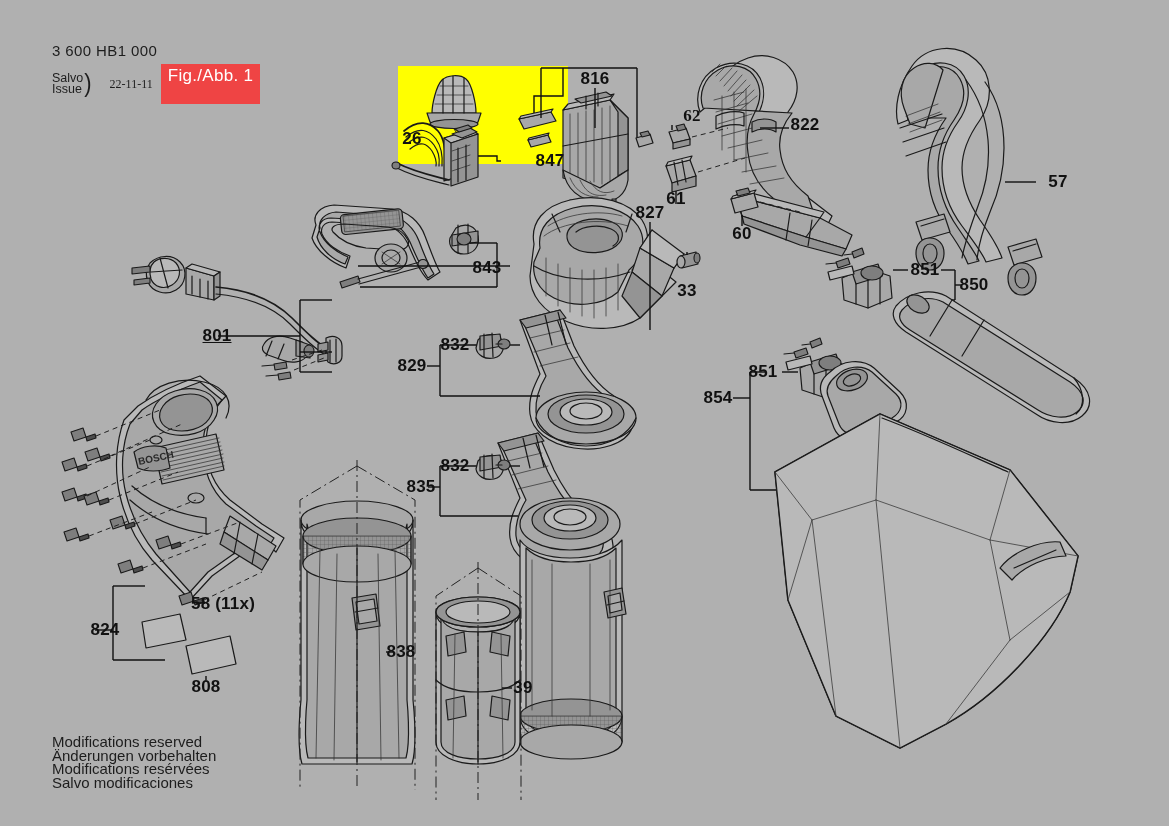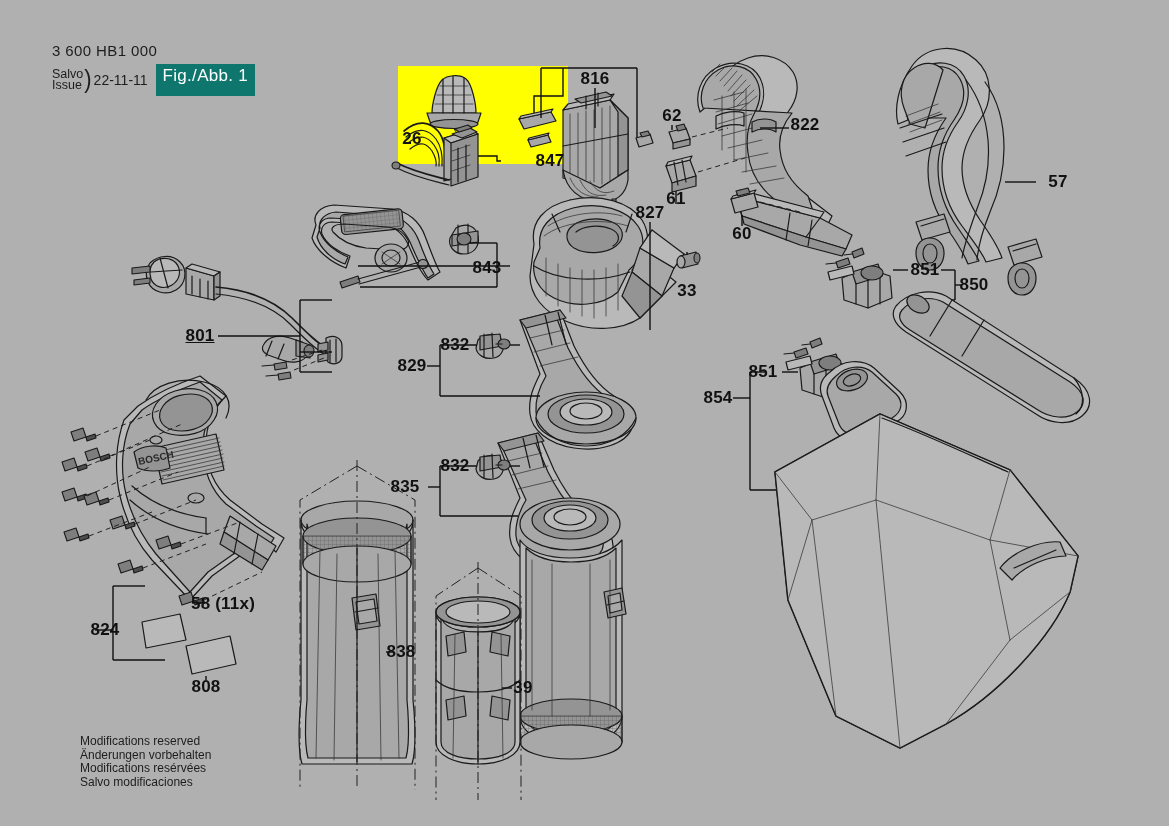--- a/index.html
+++ b/index.html
@@ -14,27 +14,27 @@
   svg#art{position:absolute;left:0;top:0;width:1169px;height:826px;}
 
   
   .hdr{position:absolute;left:52px;top:42px;color:#1d1d1d;}
   .hdr-code{font-size:15px;letter-spacing:.4px;white-space:nowrap;}
   .hdr-row{display:flex;align-items:center;margin-top:5px;}
   .hdr-issue{font-size:12.5px;line-height:11.5px;position:relative;}
   .hdr-issue span{display:block;}
   .brace{font-size:22px;line-height:22px;margin:0 2px 0 1px;
          transform:scaleY(1.15);color:#1d1d1d;}
-  .hdr-date{font-size:14px;margin:0 8px 0 0;white-space:nowrap;}
-  .fig-badge{background:#0f766e;color:#fff;font-size:17px;
-             padding:2px 7px 10px 7px;white-space:nowrap;letter-spacing:.3px;}
+  .hdr-date{font-size:12px;margin:0 8px 0 16px;white-space:nowrap;font-family:Liberation Serif, serif;}
+  .fig-badge{background:#ef4444;color:#fff;font-size:17px;
+             padding:2px 7px 18px 7px;white-space:nowrap;letter-spacing:.3px;}
 
   
-  .footer{position:absolute;left:52px;top:735px;font-size:12px;
-          line-height:13.6px;color:#1d1d1d;margin-left:28px;}
+  .footer{position:absolute;left:52px;top:735px;font-size:15px;
+          line-height:13.6px;color:#1d1d1d;}
   .footer div{white-space:nowrap;}
 
   
   .lbl{position:absolute;font-size:17px;font-weight:bold;color:#111;
        white-space:nowrap;transform:translate(-50%,-50%);letter-spacing:.2px;}
 </style>
 </head>
 <body>
 
 <div id="sheet">
@@ -630,37 +630,37 @@
     <div>Modifications reserved</div>
     <div>Änderungen vorbehalten</div>
     <div>Modifications resérvées</div>
     <div>Salvo modificaciones</div>
   </div>
 
   <div id="labels">
       <div class="lbl" style="left: 412px; top: 91px; margin-top: 48px;">26</div>
       <div class="lbl" style="left: 511px; top: 161px; margin-left: 39px;">847</div>
       <div class="lbl" style="left: 595px; top: 79px;">816</div>
-      <div class="lbl" style="left: 672px; top: 116px;">62</div>
+      <div class="lbl" style="left: 692px; top: 116px; font-family: Liberation Serif, serif;">62</div>
       <div class="lbl" style="left: 676px; top: 199px;">61</div>
       <div class="lbl" style="left: 805px; top: 125px;">822</div>
       <div class="lbl" style="left: 1058px; top: 182px;">57</div>
       <div class="lbl" style="left: 650px; top: 213px;">827</div>
       <div class="lbl" style="left: 687px; top: 243px; margin-top: 48px;">33</div>
       <div class="lbl" style="left: 742px; top: 234px;">60</div>
       <div class="lbl" style="left: 925px; top: 270px;">851</div>
       <div class="lbl" style="left: 974px; top: 285px;">850</div>
       <div class="lbl" style="left: 763px; top: 372px;">851</div>
       <div class="lbl" style="left: 718px; top: 398px;">854</div>
       <div class="lbl" style="left: 487px; top: 268px;">843</div>
-      <div class="lbl" style="left: 200px; top: 336px; text-decoration: underline;">801</div>
+      <div class="lbl" style="left: 217px; top: 336px; text-decoration: underline;">801</div>
       <div class="lbl" style="left: 455px; top: 345px;">832</div>
       <div class="lbl" style="left: 412px; top: 366px;">829</div>
       <div class="lbl" style="left: 455px; top: 466px;">832</div>
-      <div class="lbl" style="left: 405px; top: 487px; text-align: right;">835</div>
+      <div class="lbl" style="left: 421px; top: 487px; text-align: right;">835</div>
       <div class="lbl" style="left: 401px; top: 652px;">838</div>
       <div class="lbl" style="left: 523px; top: 688px;">39</div>
       <div class="lbl" style="left: 223px; top: 604px;">58 (11x)</div>
       <div class="lbl" style="left: 81px; top: 630px; margin-left: 24px;">824</div>
       <div class="lbl" style="left: 206px; top: 687px;">808</div>
     </div>
 
 </div>
 
 </body></html>

